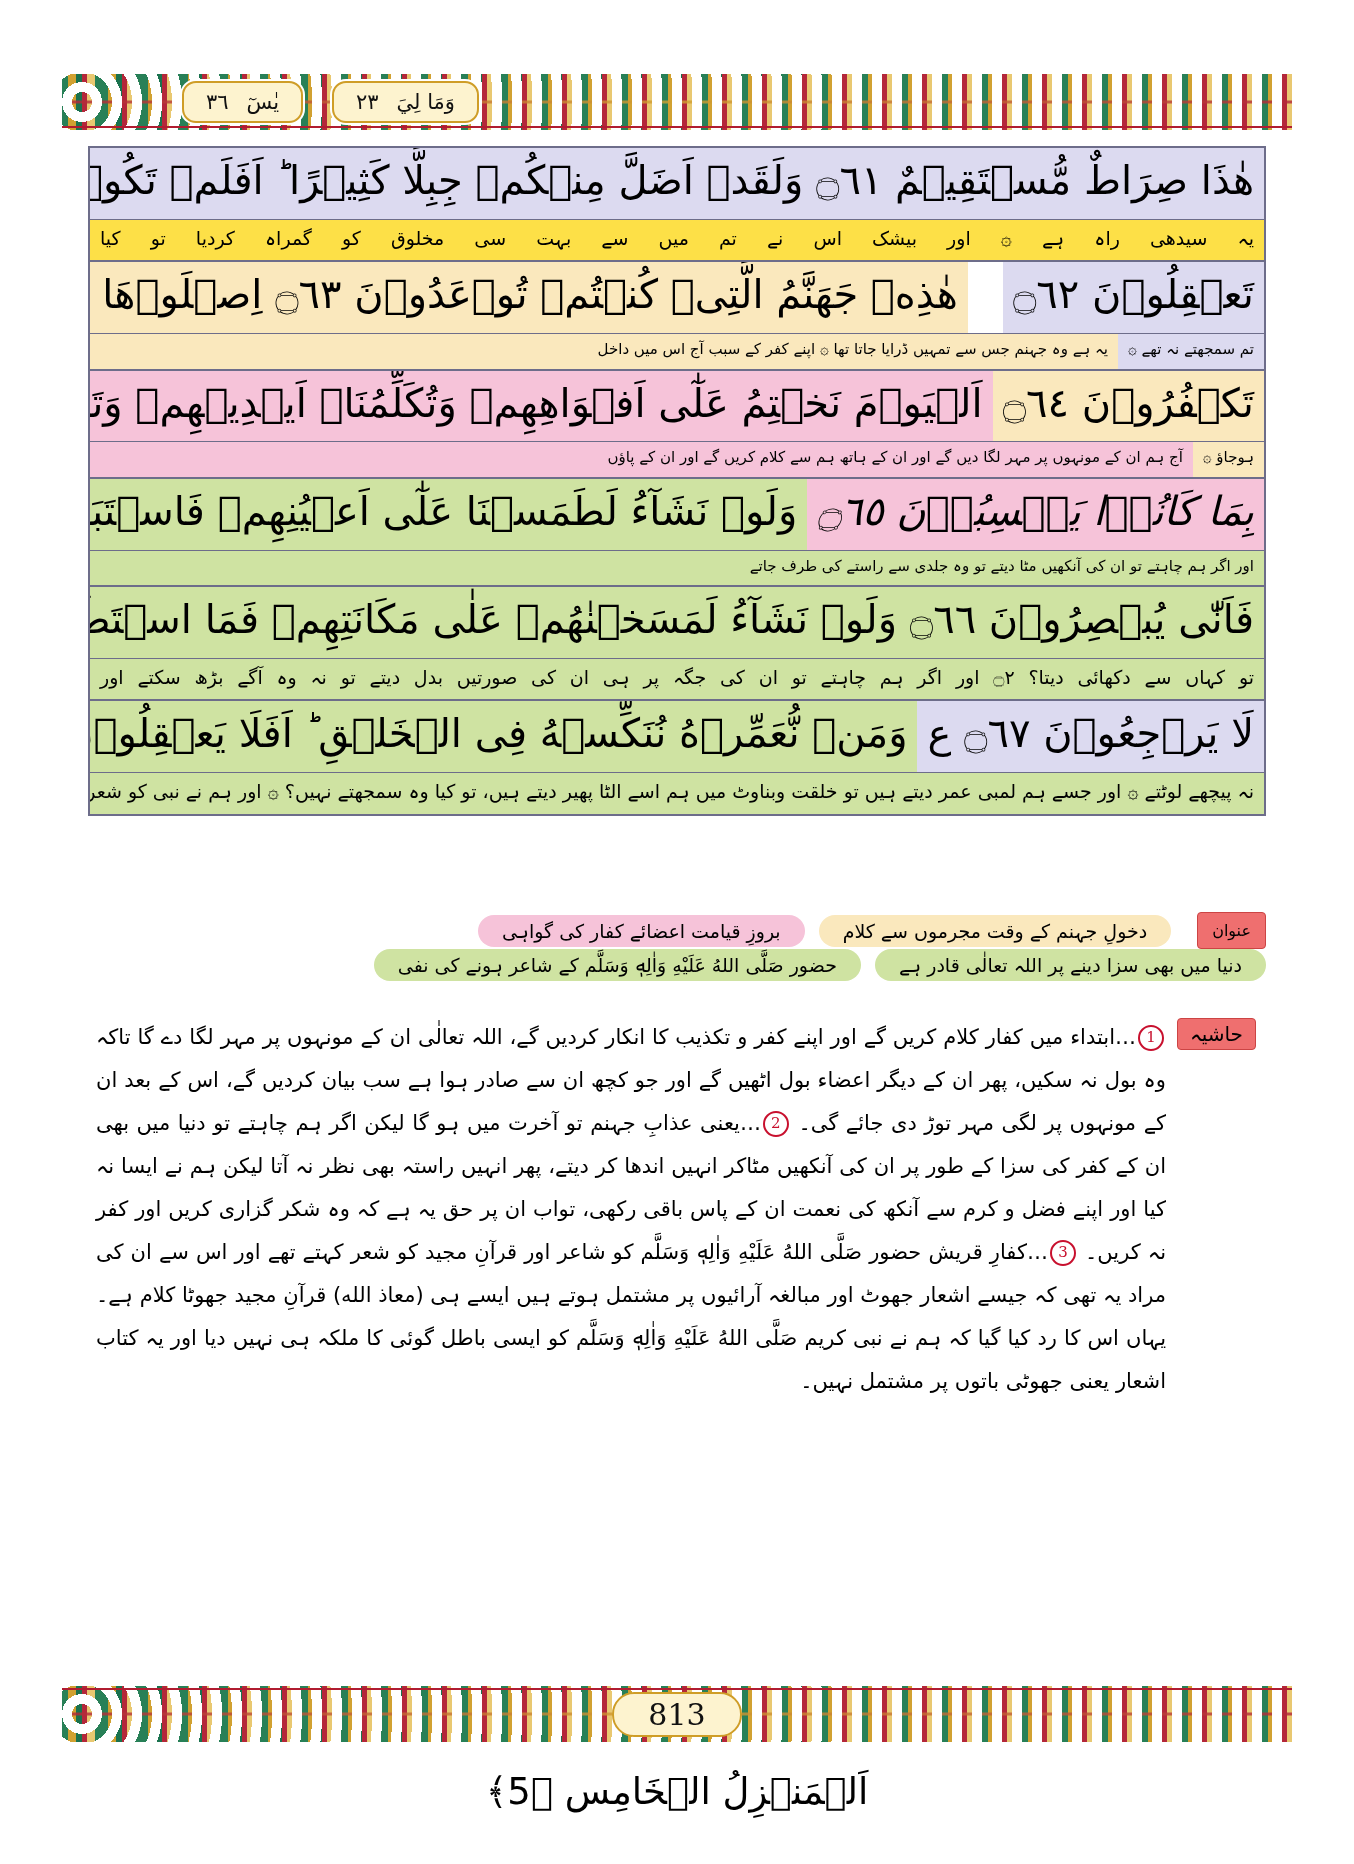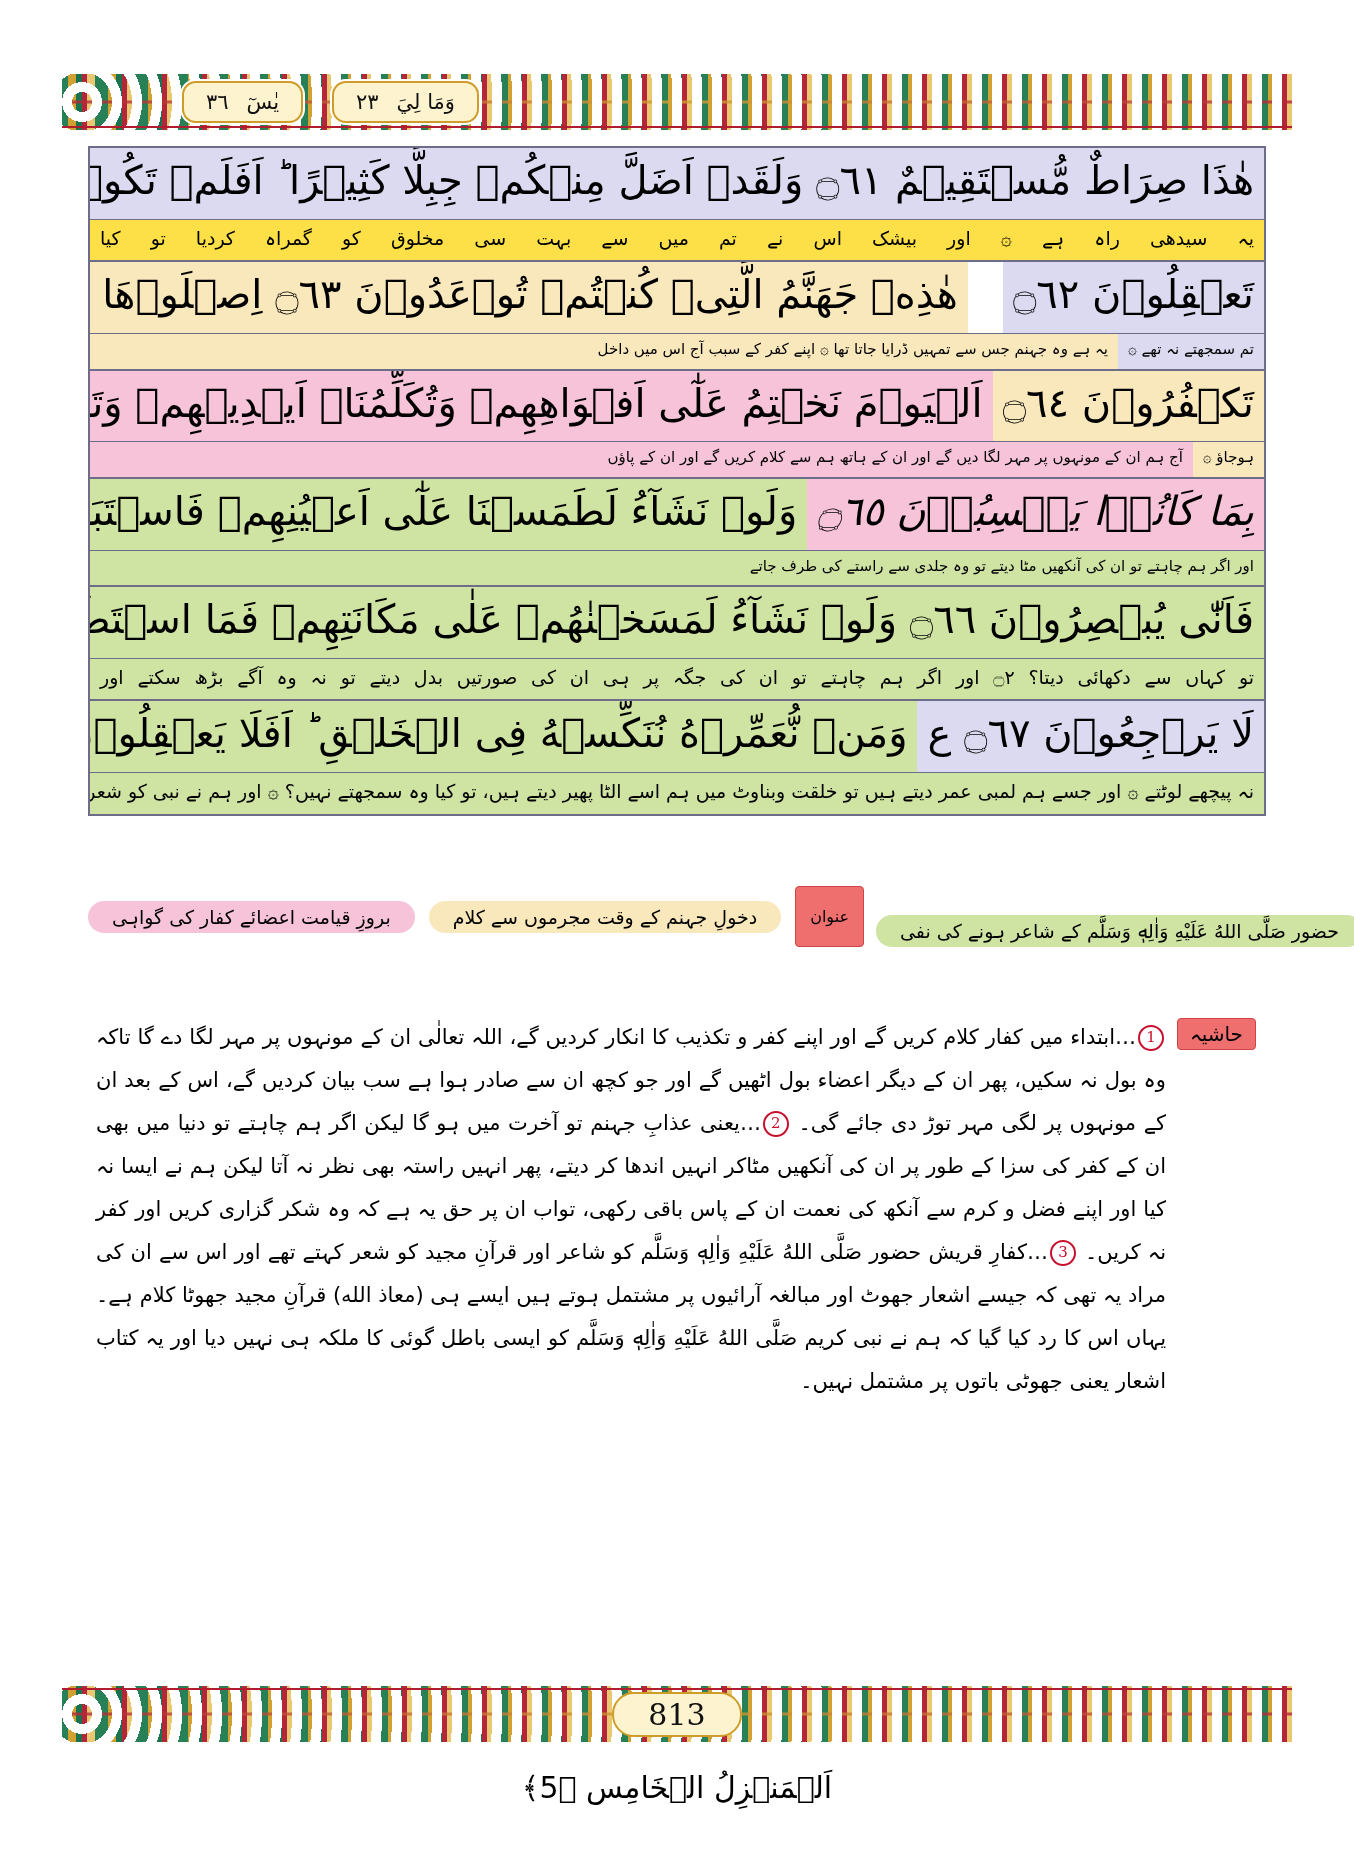--- a/index.html
+++ b/index.html
@@ -98,31 +98,31 @@
     font-family:"DejaVu Sans","Liberation Sans",sans-serif;
     font-size:40px;line-height:1.42;color:#000;
     display:flex;align-items:center;
   }
   .split > div.ur{
     font-size:15px;padding:4px 10px 8px 10px;line-height:1.5;
   }
 
   
   .topics{
-    position:absolute;left:88px;top:886px;width:1178px;
-    display:flex;flex-direction:row;gap:12px;align-items:flex-end;
+    position:absolute;left:88px;top:912px;width:1178px;
+    display:flex;flex-direction:column;align-items:flex-end;
   }
   .topic-line{display:flex;align-items:center;gap:14px;justify-content:flex-end;width:100%;}
   .pill{
     border-radius:999px;padding:5px 24px;
     direction:rtl;white-space:nowrap;
     font-family:"DejaVu Sans","Liberation Sans",sans-serif;
     font-size:19px;color:#000;
   }
-  .pill-label{background:#ef6f6f;border:1px solid #c44;color:#000;font-size:16px;padding:20px 14px;border-radius:4px;}
+  .pill-label{background:#ef6f6f;border:1px solid #c44;color:#000;font-size:16px;padding:8px 14px;border-radius:4px;margin-left:12px;}
 
   
   .haashiya-label{
     position:absolute;left:1177px;top:1018px;
     background:#ef6f6f;border:1px solid #c44;border-radius:4px;
     padding:3px 12px;direction:rtl;font-size:20px;color:#000;
     font-family:"DejaVu Sans","Liberation Sans",sans-serif;
   }
   .footnote{
     position:absolute;left:96px;top:1016px;width:1070px;
@@ -134,21 +134,21 @@
     display:inline-block;width:22px;height:22px;line-height:20px;
     border:2px solid #c8102e;border-radius:50%;text-align:center;
     color:#c8102e;font-size:15px;font-family:"DejaVu Serif","Liberation Serif",serif;
     vertical-align:middle;margin:0 2px;
   }
 
   
   .manzil{
     position:absolute;left:0;right:0;top:1770px;text-align:center;
     direction:rtl;font-family:"DejaVu Sans","Liberation Sans",sans-serif;
-    font-size:30px;color:#000;
+    font-size:37px;color:#000;
   }
 </style>
 </head>
 <body>
 
 <div class="page">
 
   <div class="band band-top">
     <div class="band-art"></div>
     <div class="band-rule"></div>

